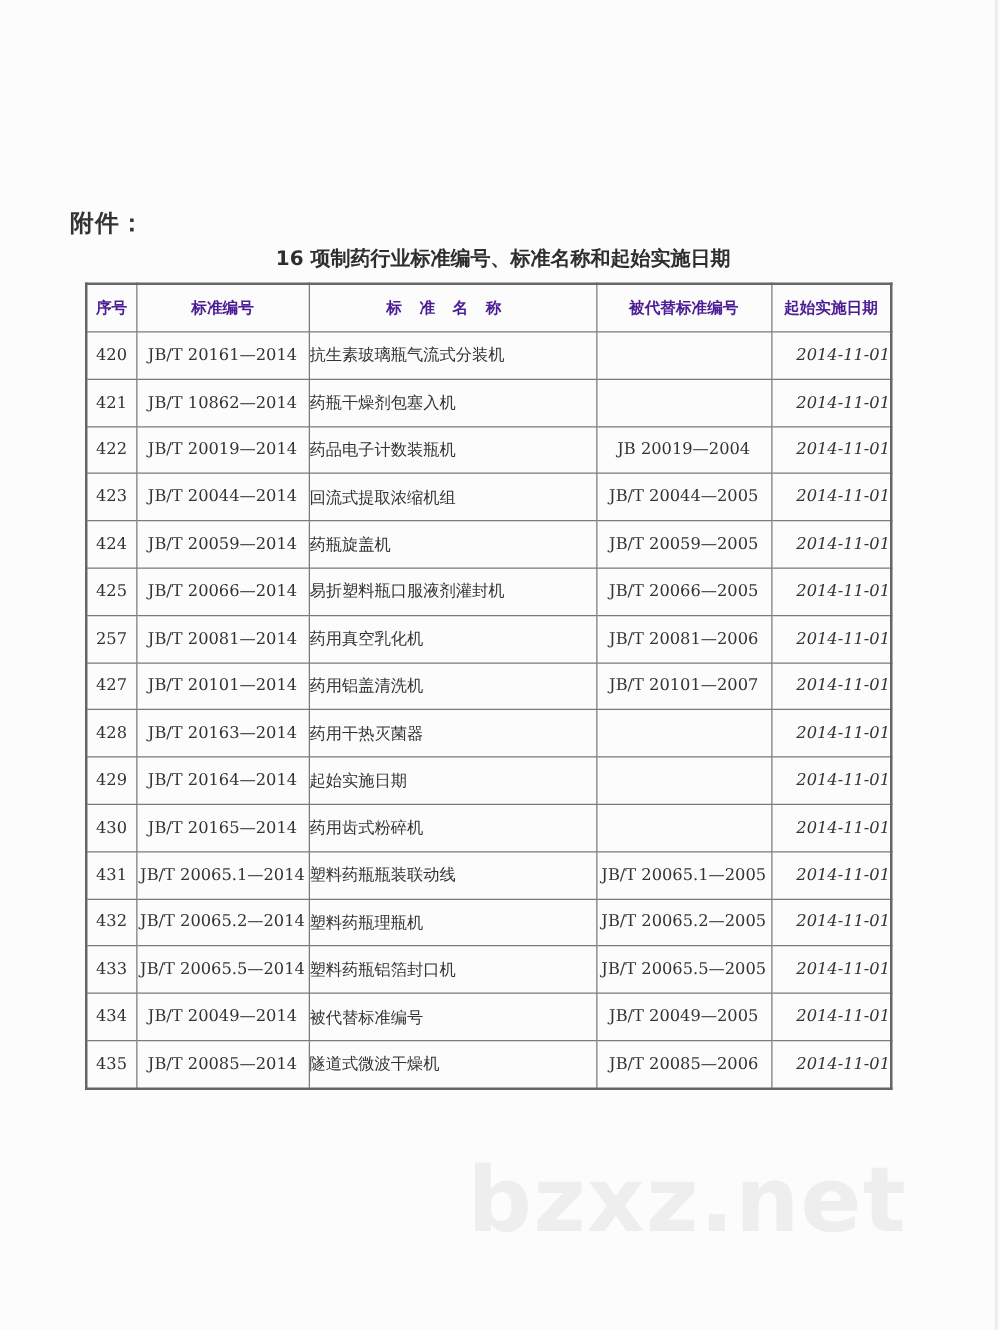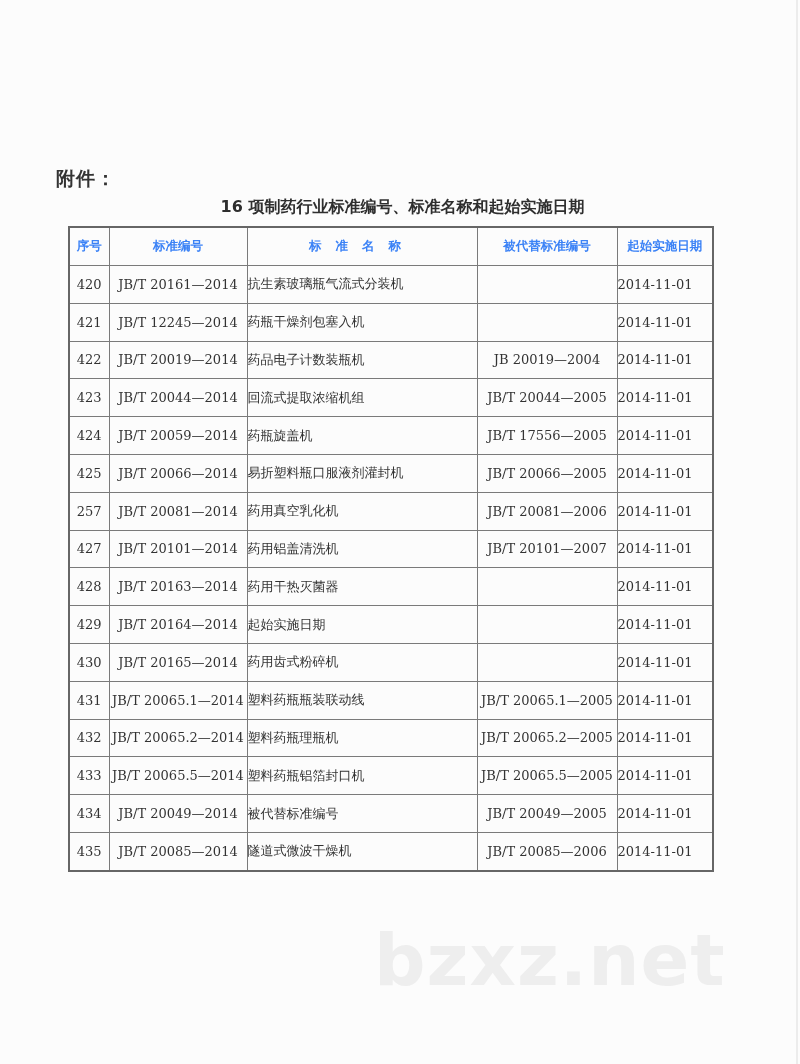--- a/index.html
+++ b/index.html
@@ -33,33 +33,33 @@
     table.std-table th, table.std-table td {
       border: 1px solid #7a7a7a;
       padding: 0;
       font-size: 13px;
       white-space: nowrap;
       overflow: hidden;
     }
     table.std-table th {
       height: 37px;
       font-family: "DejaVu Sans", sans-serif;
-      font-weight: bold; font-size: 12.5px; color: #3b82f6;
+      font-weight: bold; font-size: 12.5px; color: #4c1d95;
       text-align: center;
     }
     table.std-table th.name-head { letter-spacing: 14px; }
     table.std-table td { height: 36.8px; color: #333; }
     td.c-seq { text-align: center; }
     td.c-code { text-align: center; }
     td.c-name {
       text-align: left; padding-left: 8px;
       font-family: "DejaVu Sans", sans-serif; font-size: 13px;
     }
     td.c-replaced { text-align: center; }
-    td.c-date { text-align: left; }
+    td.c-date { text-align: right; font-style: italic; }
     .watermark {
       position: absolute; left: 374px; top: 918px;
       font-family: "DejaVu Sans", sans-serif; font-weight: bold;
       font-size: 72px; letter-spacing: 1px; color: #eeeeee;
     }
   </style>
 </head>
 <body>
 
 <div class="page-edge"></div>
@@ -88,21 +88,21 @@
   <tbody id="table-body">
       <tr>
         <td class="c-seq">420</td>
         <td class="c-code">JB/T 20161—2014</td>
         <td class="c-name">抗生素玻璃瓶气流式分装机</td>
         <td class="c-replaced"></td>
         <td class="c-date">2014-11-01</td>
       </tr>
       <tr>
         <td class="c-seq">421</td>
-        <td class="c-code">JB/T 12245—2014</td>
+        <td class="c-code">JB/T 10862—2014</td>
         <td class="c-name">药瓶干燥剂包塞入机</td>
         <td class="c-replaced"></td>
         <td class="c-date">2014-11-01</td>
       </tr>
       <tr>
         <td class="c-seq">422</td>
         <td class="c-code">JB/T 20019—2014</td>
         <td class="c-name">药品电子计数装瓶机</td>
         <td class="c-replaced">JB 20019—2004</td>
         <td class="c-date">2014-11-01</td>
@@ -111,21 +111,21 @@
         <td class="c-seq">423</td>
         <td class="c-code">JB/T 20044—2014</td>
         <td class="c-name">回流式提取浓缩机组</td>
         <td class="c-replaced">JB/T 20044—2005</td>
         <td class="c-date">2014-11-01</td>
       </tr>
       <tr>
         <td class="c-seq">424</td>
         <td class="c-code">JB/T 20059—2014</td>
         <td class="c-name">药瓶旋盖机</td>
-        <td class="c-replaced">JB/T 17556—2005</td>
+        <td class="c-replaced">JB/T 20059—2005</td>
         <td class="c-date">2014-11-01</td>
       </tr>
       <tr>
         <td class="c-seq">425</td>
         <td class="c-code">JB/T 20066—2014</td>
         <td class="c-name">易折塑料瓶口服液剂灌封机</td>
         <td class="c-replaced">JB/T 20066—2005</td>
         <td class="c-date">2014-11-01</td>
       </tr>
       <tr>

